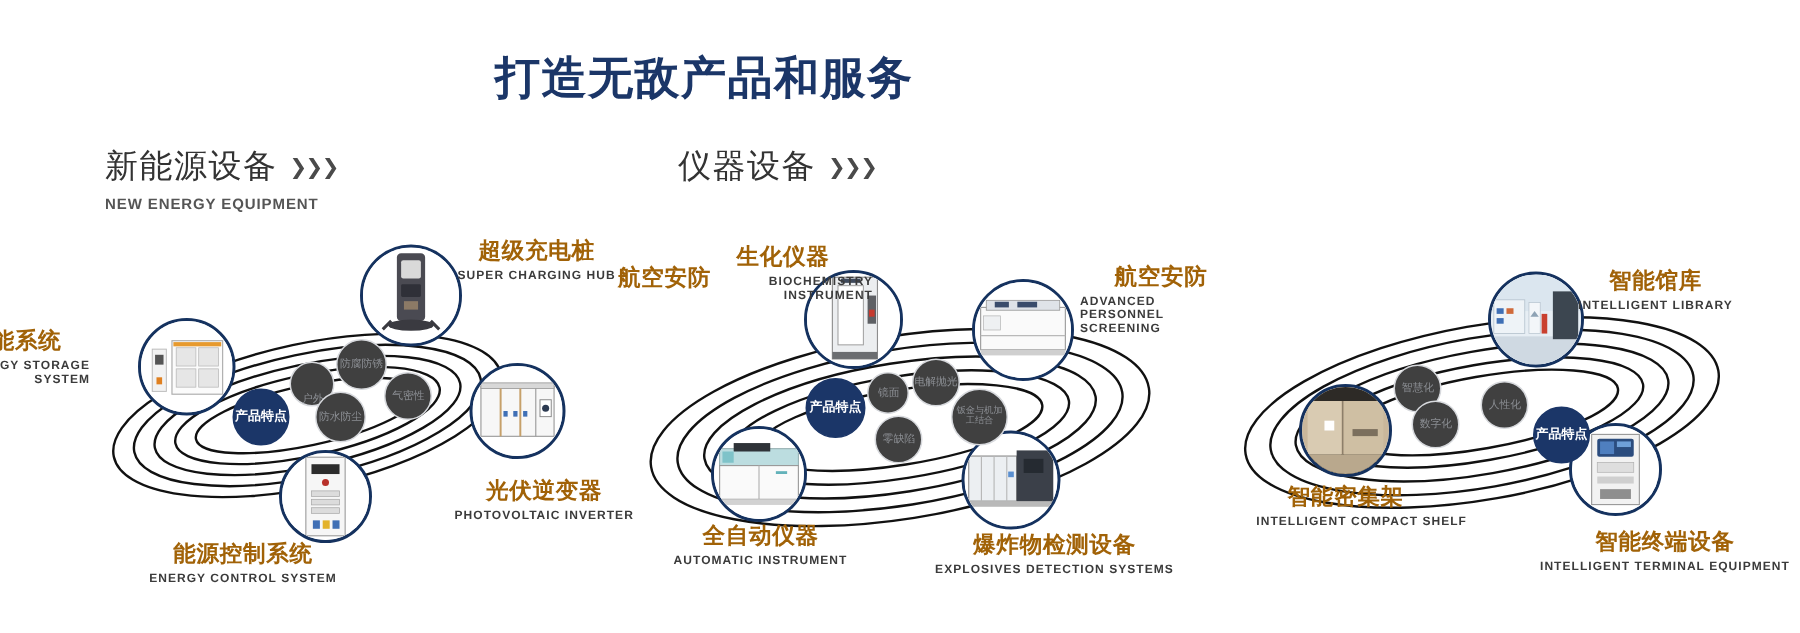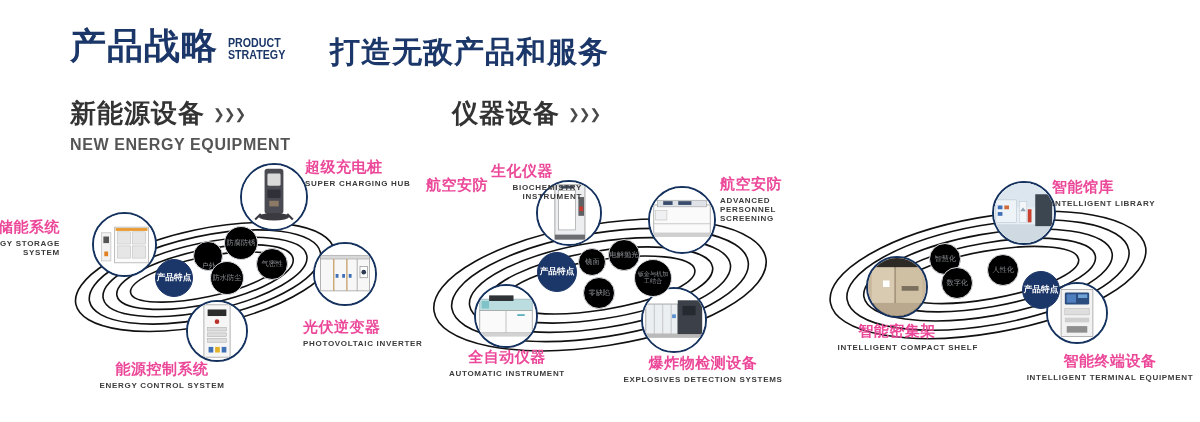--- a/index.html
+++ b/index.html
@@ -23,23 +23,23 @@
     color:#1b3668;font-weight:bold;font-size:13px;line-height:12px;
     letter-spacing:0px;transform:scaleX(.82);transform-origin:left bottom;
   }
   .title-sub{
     position:absolute;left:330px;top:32px;
     font-size:30px;font-weight:bold;color:#1b3668;letter-spacing:1px;
   }
 
   
   .ghead{position:absolute;}
-  .ghead .cn{font-size:26px;font-weight:bold;color:#333;letter-spacing:1px;display:inline-block;vertical-align:middle;}
+  .ghead .cn{font-size:22px;font-weight:normal;color:#333;letter-spacing:1px;display:inline-block;vertical-align:middle;}
   .ghead .arrows{display:inline-block;vertical-align:middle;margin-left:8px;color:#4a4a4a;font-size:14px;letter-spacing:-1px;font-weight:bold;}
-  .ghead .en{margin-top:5px;font-size:16px;color:#555;letter-spacing:.6px;font-weight:600;}
+  .ghead .en{margin-top:5px;font-size:10px;color:#555;letter-spacing:.6px;font-weight:600;}
 
   
   .orbits{position:absolute;left:0;top:0;}
 
   
   .node{
     position:absolute;border-radius:50%;
     border:2.5px solid #15325f;
     background:#e9edf2;overflow:hidden;
     box-sizing:border-box;
@@ -47,50 +47,43 @@
   .node .ph{position:absolute;inset:0;}
 
   
   .bub{
     position:absolute;border-radius:50%;
     display:flex;align-items:center;justify-content:center;
     text-align:center;line-height:1.05;
     box-sizing:border-box;
   }
   .bub.light{
-    border:1px solid #d7d9dd;background:#000000;color:#8b8e93;
+    border:1px solid #d7d9dd;background:#404040;color:#8b8e93;
     font-size:7.5px;
   }
   .bub.dark{
     background:#1b3668;color:#fff;font-weight:bold;font-size:9px;
     border:1px solid #1b3668;
   }
   .bub span{display:block;transform:scale(.96);}
 
   
   .lab{position:absolute;}
-  .lab .cn{font-size:15px;font-weight:bold;color:#ec4899;letter-spacing:.5px;white-space:nowrap;}
+  .lab .cn{font-size:15px;font-weight:bold;color:#a16207;letter-spacing:.5px;white-space:nowrap;text-align:center;}
   .lab .en{font-size:8px;color:#3b3b3b;letter-spacing:.7px;font-weight:700;margin-top:2px;white-space:nowrap;}
   .lab.r{text-align:right;}
   .lab.c{text-align:center;}
   .lab.l{text-align:left;}
   .lab .en.wrap{white-space:normal;width:120px;}
 </style>
 </head>
 <body>
 
 <div id="stage">
 
-  <div class="title-row">
-    <div class="title-cn">产品战略</div>
-    <div class="title-en">
-      <div>PRODUCT</div>
-      <div>STRATEGY</div>
-    </div>
-  </div>
   <div class="title-sub">打造无敌产品和服务</div>
 
   <div class="ghead" style="left:70px;top:96px;">
     <div><span class="cn">新能源设备</span><span class="arrows">❯❯❯</span></div>
     <div class="en">NEW ENERGY EQUIPMENT</div>
   </div>
 
   <div class="ghead" style="left:452px;top:96px;">
     <div><span class="cn">仪器设备</span><span class="arrows">❯❯❯</span></div>
   </div>

